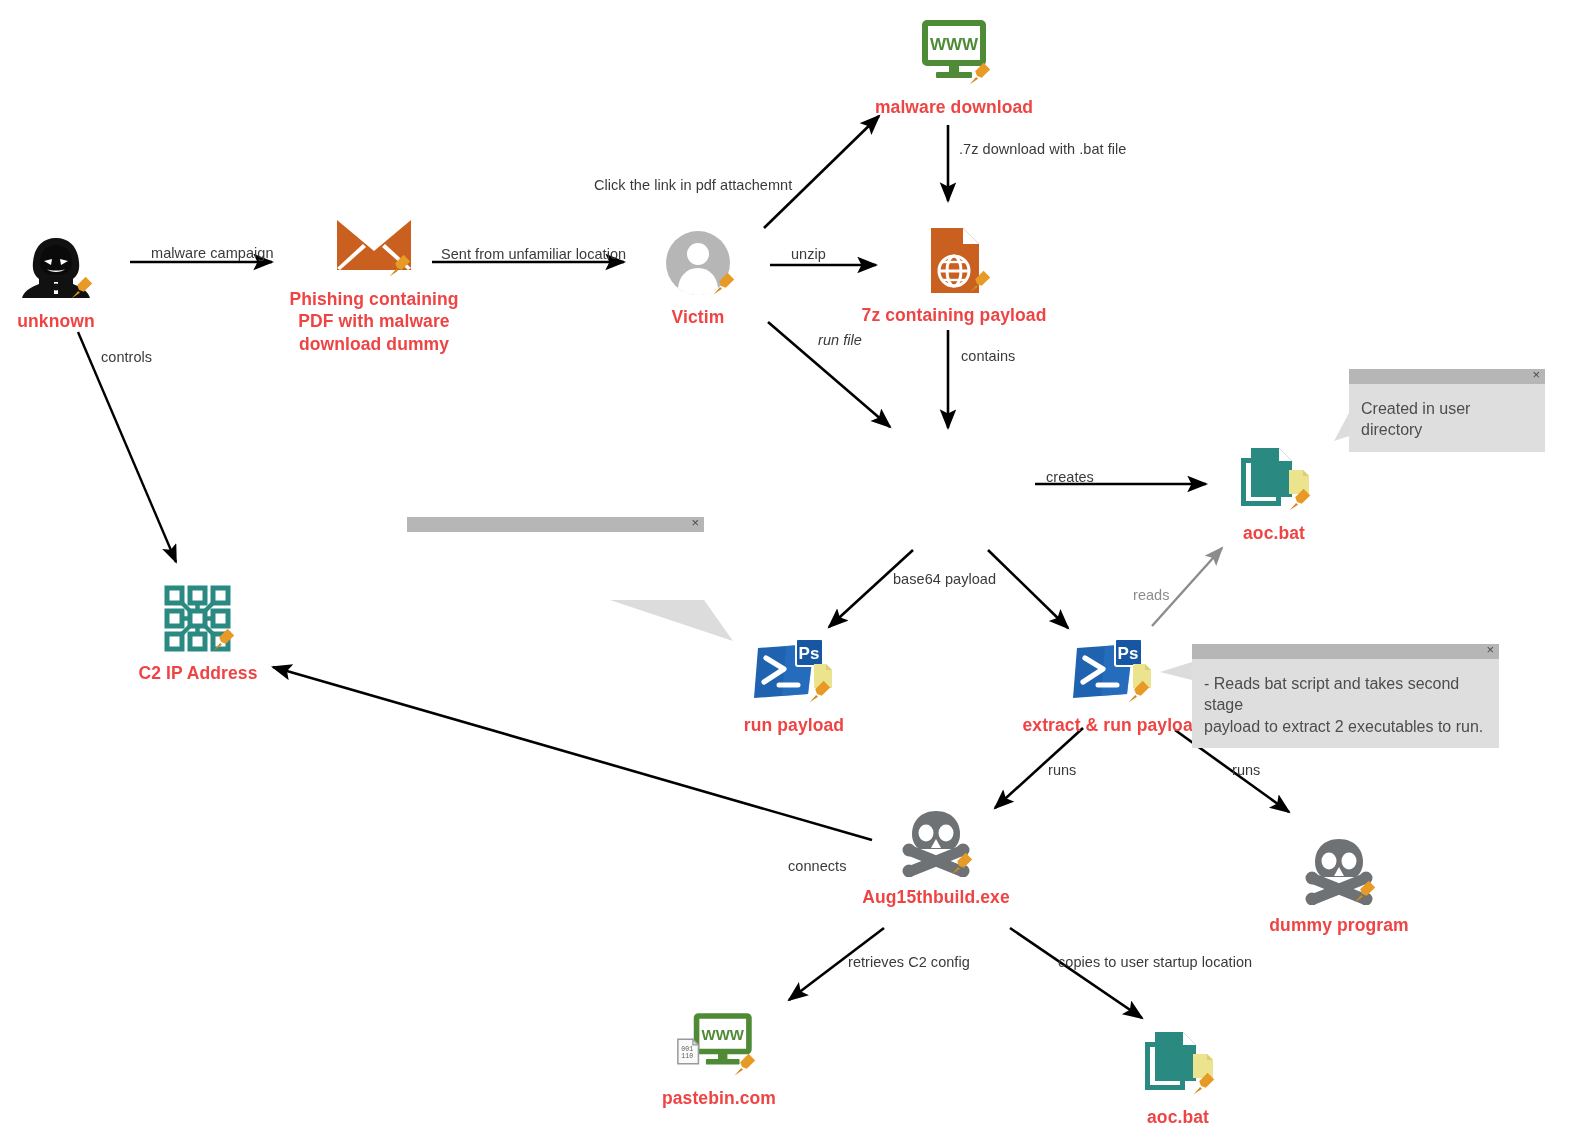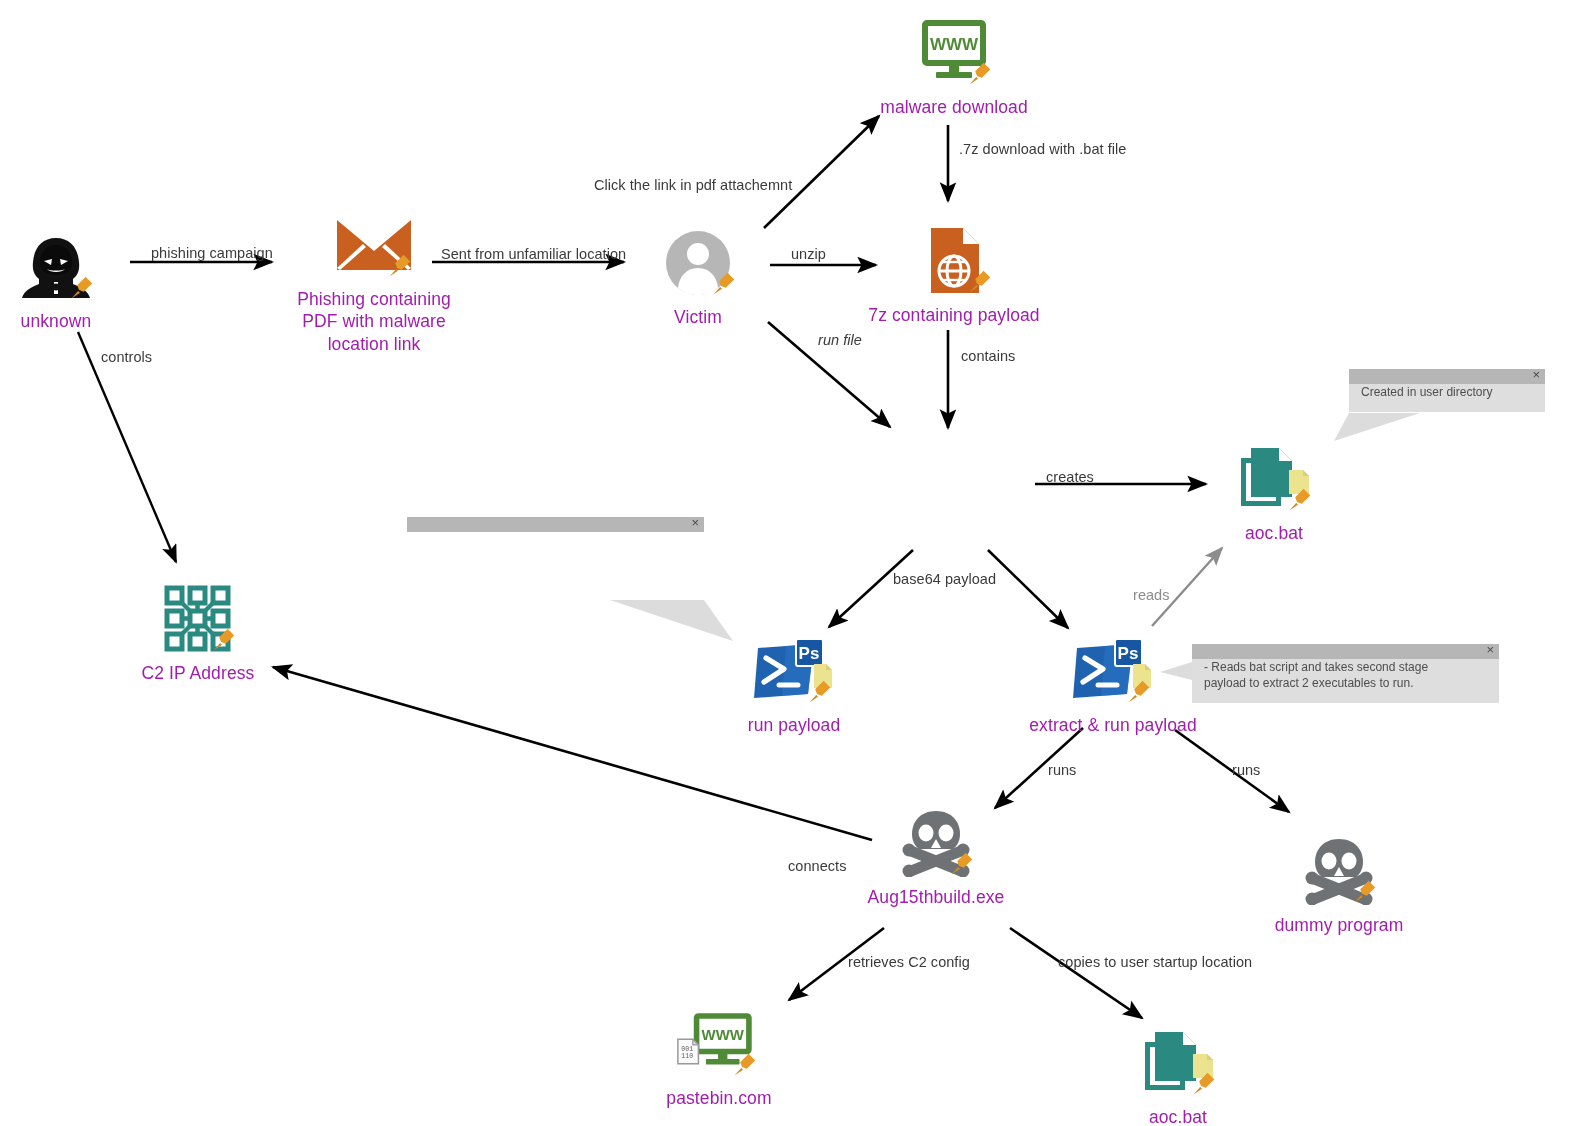--- a/index.html
+++ b/index.html
@@ -42,24 +42,25 @@
     position: absolute;
     right: 4px;
     bottom: 2px;
     width: 30px;
     height: 30px;
   }
   .node .nlabel {
     margin-top: 4px;
     text-align: center;
     font-size: 17.5px;
-    color: #a21caf;
+    color: #ef4444;
     line-height: 1.28;
     letter-spacing: 0.1px;
     white-space: pre-line;
+    font-weight: bold;
   }
   .edge-label {
     position: absolute;
     font-size: 14.5px;
     color: #3a3a3a;
     white-space: nowrap;
     letter-spacing: 0.05px;
   }
   .edge-label.gray {
     color: #8c8c8c;
@@ -77,22 +78,22 @@
   .callout .cbar .cx {
     position: absolute;
     right: 5px;
     top: -2px;
     font-size: 13px;
     color: #4a4a4a;
     line-height: 15px;
     font-family: "Liberation Sans", sans-serif;
   }
   .callout .cbody {
-    padding: 1px 12px 11px 12px;
-    font-size: 12px;
+    padding: 14px 12px 11px 12px;
+    font-size: 16px;
     color: #4d4d4d;
     line-height: 1.33;
     white-space: pre-line;
   }
 </style>
 </head>
 <body>
 
 <div id="canvas">
 
@@ -134,21 +135,21 @@
 
     <line x1="1175" y1="730" x2="1289" y2="812" stroke="#000" stroke-width="2.6" marker-end="url(#ah)"></line>
 
     <line x1="872" y1="840" x2="273" y2="667" stroke="#000" stroke-width="2.6" marker-end="url(#ah)"></line>
 
     <line x1="884" y1="928" x2="789" y2="1000" stroke="#000" stroke-width="2.6" marker-end="url(#ah)"></line>
 
     <line x1="1010" y1="928" x2="1142" y2="1018" stroke="#000" stroke-width="2.6" marker-end="url(#ah)"></line>
   </svg>
 
-  <div class="edge-label" style="left:151px;  top:245px;">phishing campaign</div>
+  <div class="edge-label" style="left:151px;  top:245px;">malware campaign</div>
   <div class="edge-label" style="left:101px;  top:349px;">controls</div>
   <div class="edge-label" style="left:441px;  top:246px;">Sent from unfamiliar location</div>
   <div class="edge-label" style="left:594px;  top:177px;">Click the link in pdf attachemnt</div>
   <div class="edge-label" style="left:959px;  top:141px;text-align:right;">.7z download with .bat file</div>
   <div class="edge-label" style="left:791px;  top:246px;">unzip</div>
   <div class="edge-label" style="left:818px;  top:332px;font-style:italic;">run file</div>
   <div class="edge-label" style="left:961px;  top:348px;">contains</div>
   <div class="edge-label" style="left:1046px; top:469px;text-align:center;">creates</div>
   <div class="edge-label" style="left:893px;  top:571px;">base64 payload</div>
   <div class="edge-label gray" style="left:1133px; top:587px;">reads</div>
@@ -187,21 +188,21 @@
         <path d="M4 55 L30 31 L33 34 L7 57 Z" fill="#ffffff"></path>
         <path d="M78 55 L52 31 L49 34 L75 57 Z" fill="#ffffff"></path>
       </svg>
       <svg class="pin" viewBox="0 0 32 32">
         <path d="M7 25 L15 17 L13 12 L22 3 L29 10 L20 19 L15 17 Z" fill="#e79a25"></path>
         <path d="M7 26 L14 18 L16 20 Z" fill="#d08a1d"></path>
       </svg>
     </div>
     <div class="nlabel">Phishing containing
 PDF with malware
-location link</div>
+download dummy</div>
   </div>
 
   <div class="node" style="left:698px; top:224px;">
     <div class="icon-wrap">
       <svg width="70" height="70" viewBox="0 0 70 70">
         <circle cx="35" cy="35" r="32" fill="#b6b6b6"></circle>
         <circle cx="35" cy="26" r="11" fill="#ffffff"></circle>
         <path d="M35 40 C23 40 16 49 15 60 C21 65 28 67 35 67 C42 67 49 65 55 60 C54 49 47 40 35 40 Z" fill="#ffffff"></path>
       </svg>
       <svg class="pin" viewBox="0 0 32 32">

